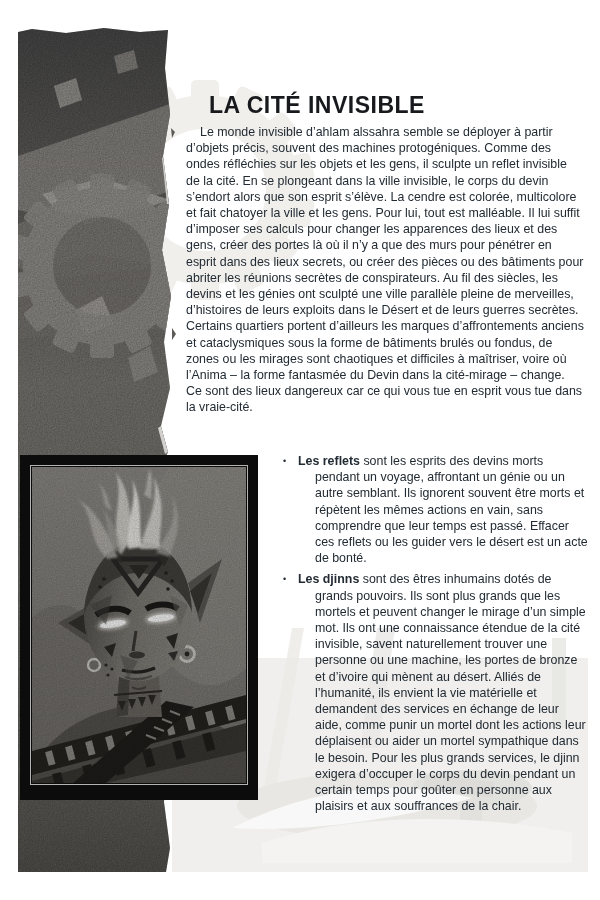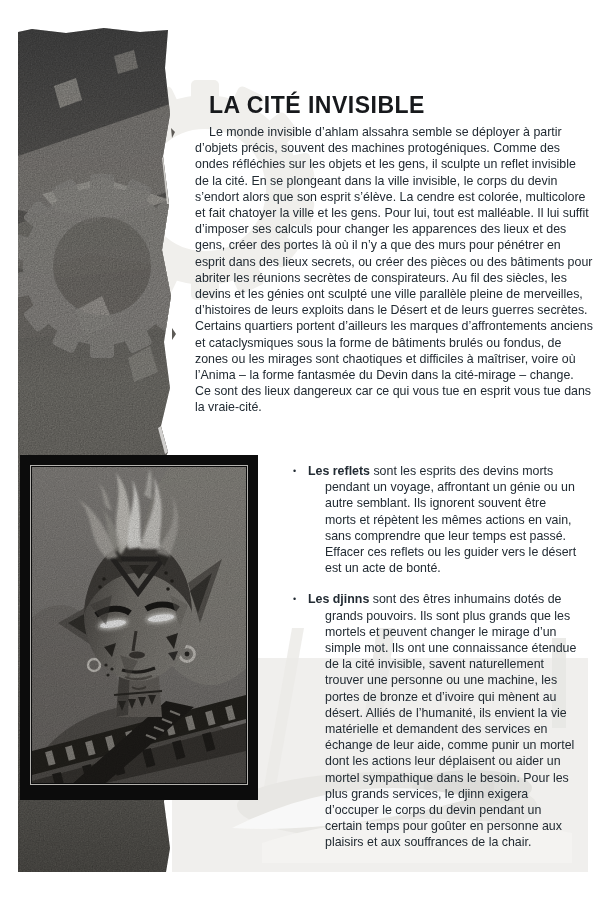--- a/index.html
+++ b/index.html
@@ -15,27 +15,27 @@
   
   .bottom-art{left:172px;top:628px;width:416px;height:246px;z-index:1;}
   
   .title{
     left:209px;top:92px;margin:0;z-index:4;
     font-size:23px;font-weight:800;letter-spacing:0.5px;color:#17191c;
     white-space:nowrap;
   }
   
   .copy{color:#222b33;font-size:12.4px;line-height:16.2px;z-index:4;margin:0;}
-  .intro{left:195px;top:124px;width:398px;text-indent:14px;text-align:left;}
+  .intro{left:186px;top:124px;width:398px;text-indent:14px;text-align:left;}
   .habitants{left:195px;top:430px;width:398px;text-indent:14px;}
   .inhabitants{
     left:278px;top:448px;width:316px;z-index:4;margin:0;padding:0;list-style:none;
     color:#222b33;font-size:12.4px;line-height:16.2px;
   }
-  .inhabitants li{padding-left:32px;text-indent:-32px;margin:15px;}
+  .inhabitants li{padding-left:32px;text-indent:-32px;margin:5px;}
   .inhabitants .bullet{
     display:inline-block;width:15px;text-indent:0;font-size:9px;
     vertical-align:1px;color:#222b33;
   }
   .inhabitants b{font-weight:bold;}
   
   .portrait{left:20px;top:455px;width:238px;height:345px;z-index:5;margin:0;}
   .portrait svg{display:block;}
 </style>
 </head>

